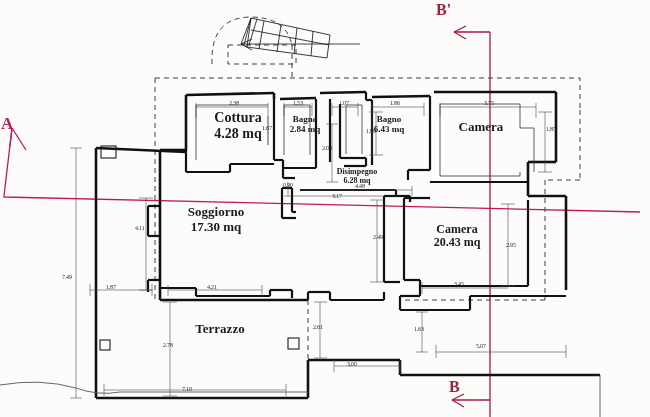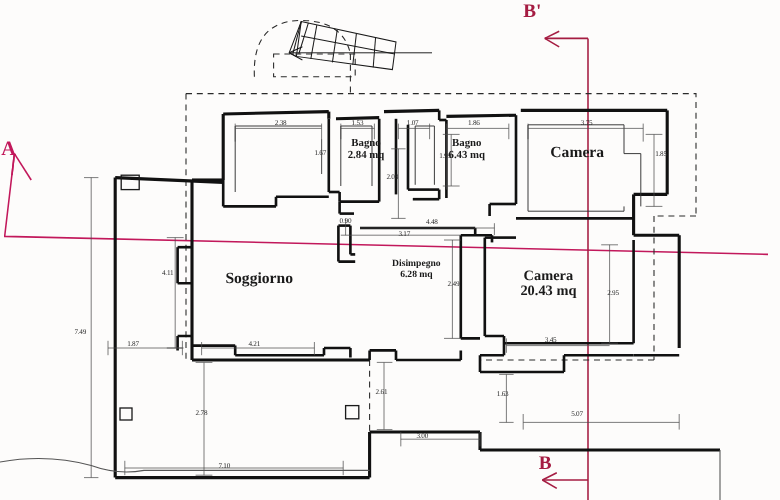--- a/index.html
+++ b/index.html
@@ -331,51 +331,57 @@
       <path d="M 566 345 L 566 358"></path>
     </g>
 
     <g stroke="#555555" stroke-width="0.9" fill="none">
       <path d="M 0 385 Q 40 378 76 388 Q 98 396 120 392 L 308 392"></path>
       <path d="M 600 375 L 600 417"></path>
     </g>
 
   </svg>
 
+  <div class="room-label" style="left:193px; top:110px; width:90px; font-size:14px;">
+    <span class="rl-name">Cottura</span>
+    <span class="rl-area">4.28 mq</span>
+  </div>
 
   <div class="room-label" style="left:273px; top:114px; width:64px; font-size:9px;">
     <span class="rl-name">Bagno</span>
     <span class="rl-area">2.84 mq</span>
   </div>
 
   <div class="room-label" style="left:357px; top:114px; width:64px; font-size:9px;">
     <span class="rl-name">Bagno</span>
     <span class="rl-area">6.43 mq</span>
   </div>
 
   <div class="room-label" style="left:431px; top:120px; width:100px; font-size:13px;">
     <span class="rl-name">Camera</span>
   </div>
 
-  <div class="room-label" style="left:307px; top:168px; width:80px; font-size:8px;margin-top:48px;">
+  <div class="room-label" style="left:317px; top:168px; width:80px; font-size:8px;">
     <span class="rl-name">Disimpegno</span>
     <span class="rl-area">6.28 mq</span>
   </div>
 
-  <div class="room-label" style="left:161px; top:205px; width:110px; font-size:13px;margin-top:20px;">
+  <div class="room-label" style="left:161px; top:205px; width:110px; font-size:13px;">
     <span class="rl-name">Soggiorno</span>
+    <span class="rl-area">17.30 mq</span>
   </div>
 
 
   <div class="room-label" style="left:407px; top:223px; width:100px; font-size:12px;">
     <span class="rl-name">Camera</span>
     <span class="rl-area">20.43 mq</span>
   </div>
 
   <div class="room-label" style="left:164px; top:322px; width:112px; font-size:13px;">
+    <span class="rl-name">Terrazzo</span>
   </div>
 
   <div class="dim-label" style="left:229px; top:100px;"><span>2.38</span></div>
   <div class="dim-label" style="left:262px; top:125px;"><span>1.67</span></div>
   <div class="dim-label" style="left:293px; top:100px;"><span>1.53</span></div>
   <div class="dim-label" style="left:339px; top:100px;"><span>1.07</span></div>
   <div class="dim-label" style="left:390px; top:100px;"><span>1.86</span></div>
   <div class="dim-label" style="left:366px; top:128px;"><span>1.99</span></div>
   <div class="dim-label" style="left:484px; top:100px;"><span>3.75</span></div>
   <div class="dim-label" style="left:546px; top:126px;"><span>1.85</span></div>

